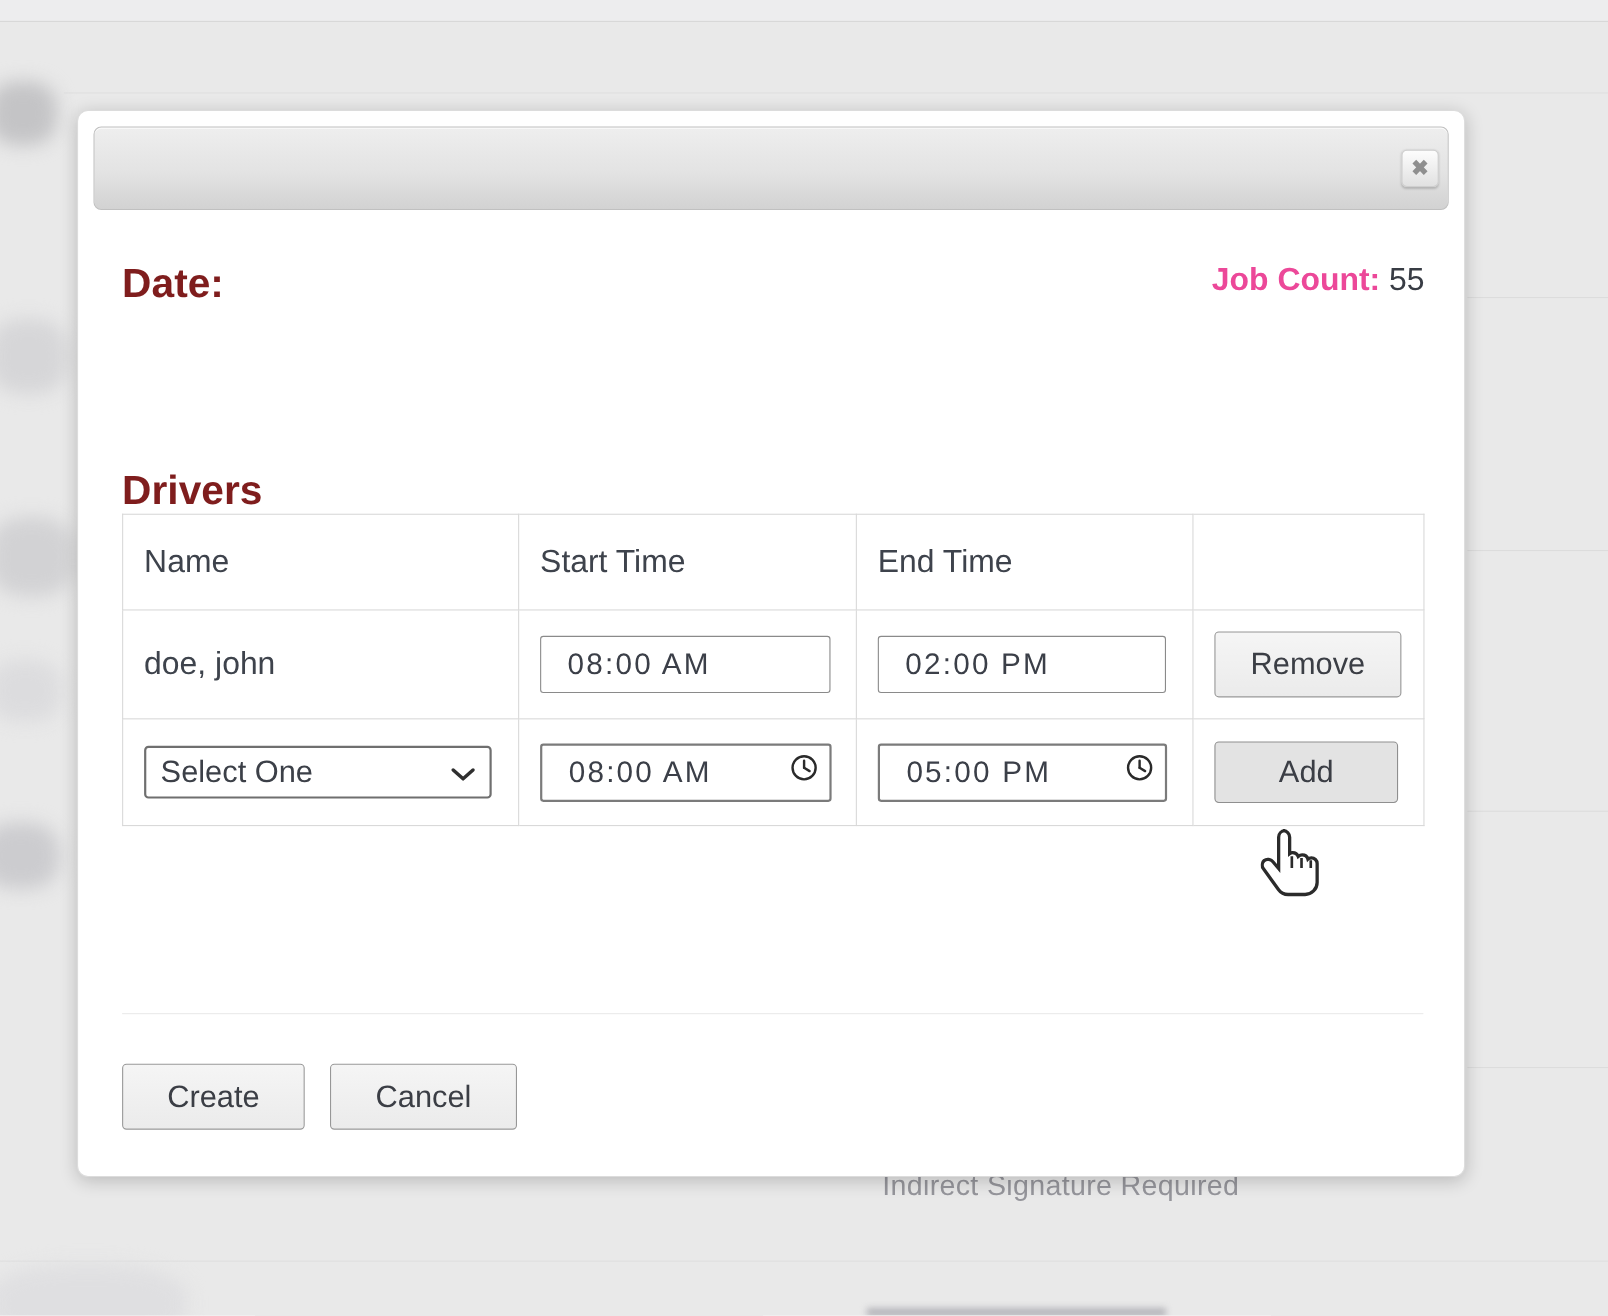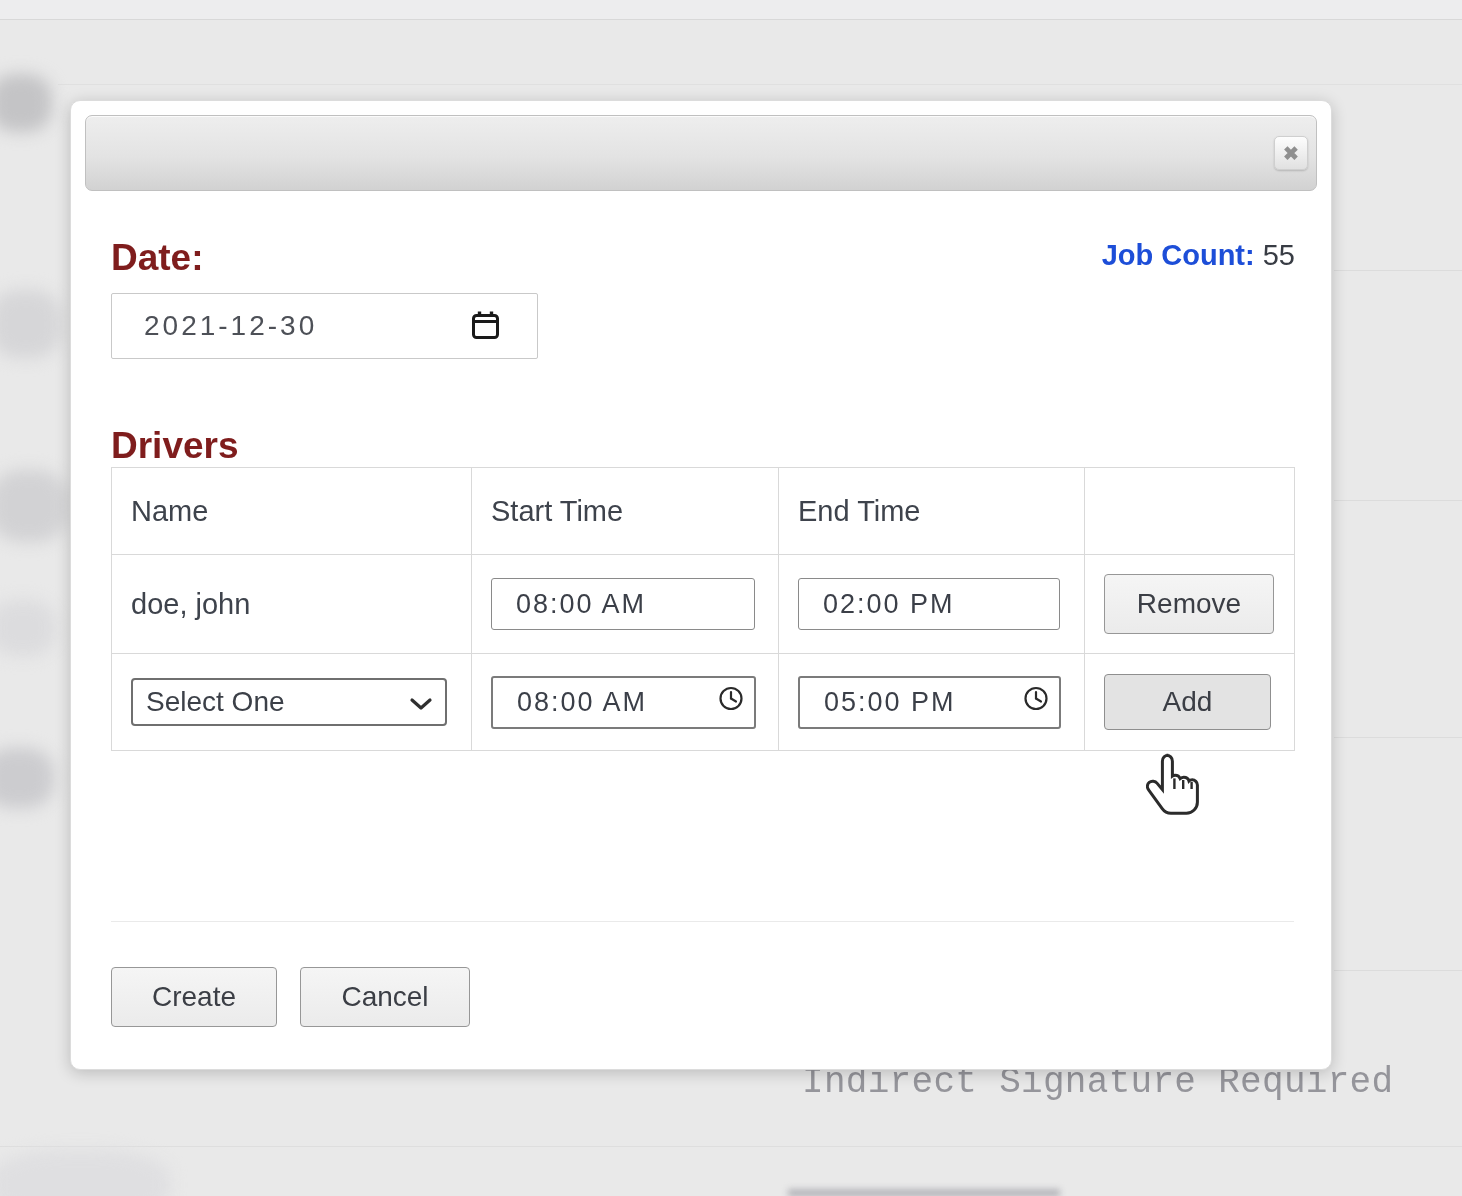--- a/index.html
+++ b/index.html
@@ -4,40 +4,40 @@
 <style>
   * { margin:0; padding:0; box-sizing:border-box; }
   html,body { width:1462px; height:1196px; }
   body { font-family:"Liberation Sans", sans-serif; background:#e9e9e9; overflow:hidden; }
   #stage { position:relative; width:1462px; height:1196px; background:#e9e9e9; overflow:hidden; }
 
   
   .top-strip { position:absolute; left:0; top:0; width:1462px; height:20px; background:#ededee; border-bottom:1px solid #d8d8d8; }
   .bg-line { position:absolute; background:#dedede; height:1px; }
   .blob { position:absolute; filter:blur(8px); border-radius:40%; }
-  .watermark { position:absolute; left:802px; top:1062px; font-size:36px; color:#95959b; z-index:1; letter-spacing:.3px;font-family:Liberation Mono, monospace; }
+  .watermark { position:absolute; left:802px; top:1062px; font-size:26px; color:#95959b; z-index:1; letter-spacing:.3px; }
   .bottom-smudge { position:absolute; left:788px; top:1189px; width:272px; height:8px; background:#b6b6bb; filter:blur(3px); z-index:2; }
 
   
   .modal { position:absolute; left:70px; top:100px; width:1262px; height:970px; background:#ffffff;
            border:1px solid #dcdcdc; border-radius:10px; box-shadow:0 3px 16px rgba(0,0,0,.20); z-index:10; }
   .modal-header { position:absolute; left:14px; top:14px; width:1232px; height:76px; border-radius:7px;
                   background:linear-gradient(180deg,#eeeeee 0%,#e3e3e3 55%,#d2d2d2 100%);
                   border:1px solid #c0c0c0; box-shadow:inset 0 1px 0 #fbfbfb; }
   .modal-title { position:absolute; left:30px; top:0; height:74px; display:flex; align-items:center;
                  font-size:30px; font-weight:bold; color:#1d1f28; letter-spacing:.5px; }
   .close-btn { position:absolute; right:8px; top:20px; width:34px; height:34px; border-radius:5px;
                background:linear-gradient(180deg,#fdfdfd,#e1e1e1); border:1px solid #cfcfcf;
                box-shadow:0 1px 2px rgba(0,0,0,.18); display:flex; align-items:center; justify-content:center;
                font-size:19px; font-weight:bold; color:#8f8f8f; cursor:pointer; }
 
   .lbl-bold { font-weight:bold; color:#7f1d1d; font-size:37px; }
   .date-label { position:absolute; left:40px; top:136px; }
   .job-count { position:absolute; right:36px; top:138px; font-size:29px; color:#383c44; }
-  .job-count b { color:#1d4ed8; }
+  .job-count b { color:#ec4899; }
 
   .date-input-wrap { position:absolute; left:40px; top:192px; width:427px; height:66px; }
   .date-input { width:100%; height:100%; border:1px solid #c9c9c9; border-radius:2px; background:#fff;
                 font-family:"Liberation Sans",sans-serif; font-size:28px; letter-spacing:3px;
                 color:#4d5057; padding-left:32px; }
   .cal-icon { position:absolute; right:38px; top:17px; }
 
   .drivers-heading { position:absolute; left:40px; top:324px; }
 
   table.drivers { position:absolute; left:40px; top:366px; width:1183px; border-collapse:collapse; table-layout:fixed; background:#fff; }
@@ -96,31 +96,20 @@
     <div class="modal-header">
       <div class="close-btn">
         <span>✖</span>
       </div>
     </div>
 
     <div class="date-label lbl-bold">Date:</div>
 
     <div class="job-count"><b>Job Count:</b>&nbsp;<span>55</span></div>
 
-    <div class="date-input-wrap">
-      <input class="date-input" type="text" value="2021-12-30" style="">
-      <span class="cal-icon">
-        <svg width="29" height="31" viewBox="0 0 29 31">
-          <rect x="2.5" y="5.5" width="24" height="22" rx="3" fill="none" stroke="#1a1a1a" stroke-width="3"></rect>
-          <line x1="2.5" y1="11.5" x2="26.5" y2="11.5" stroke="#1a1a1a" stroke-width="3"></line>
-          <line x1="8.5" y1="1.5" x2="8.5" y2="7" stroke="#1a1a1a" stroke-width="3.4"></line>
-          <line x1="20.5" y1="1.5" x2="20.5" y2="7" stroke="#1a1a1a" stroke-width="3.4"></line>
-        </svg>
-      </span>
-    </div>
 
     <div class="drivers-heading lbl-bold">Drivers</div>
 
     <table class="drivers">
       <colgroup>
           <col style="width:360px">
           <col style="width:307px">
           <col style="width:306px">
           <col style="width:210px">
         </colgroup>

